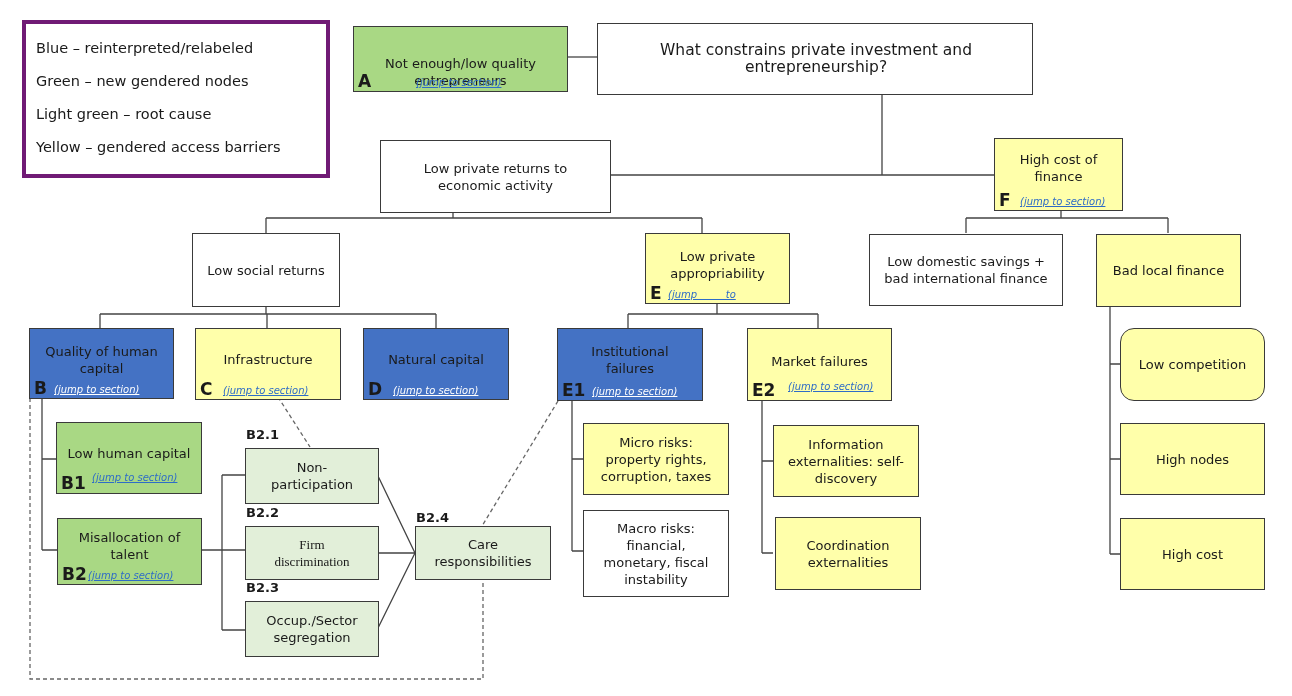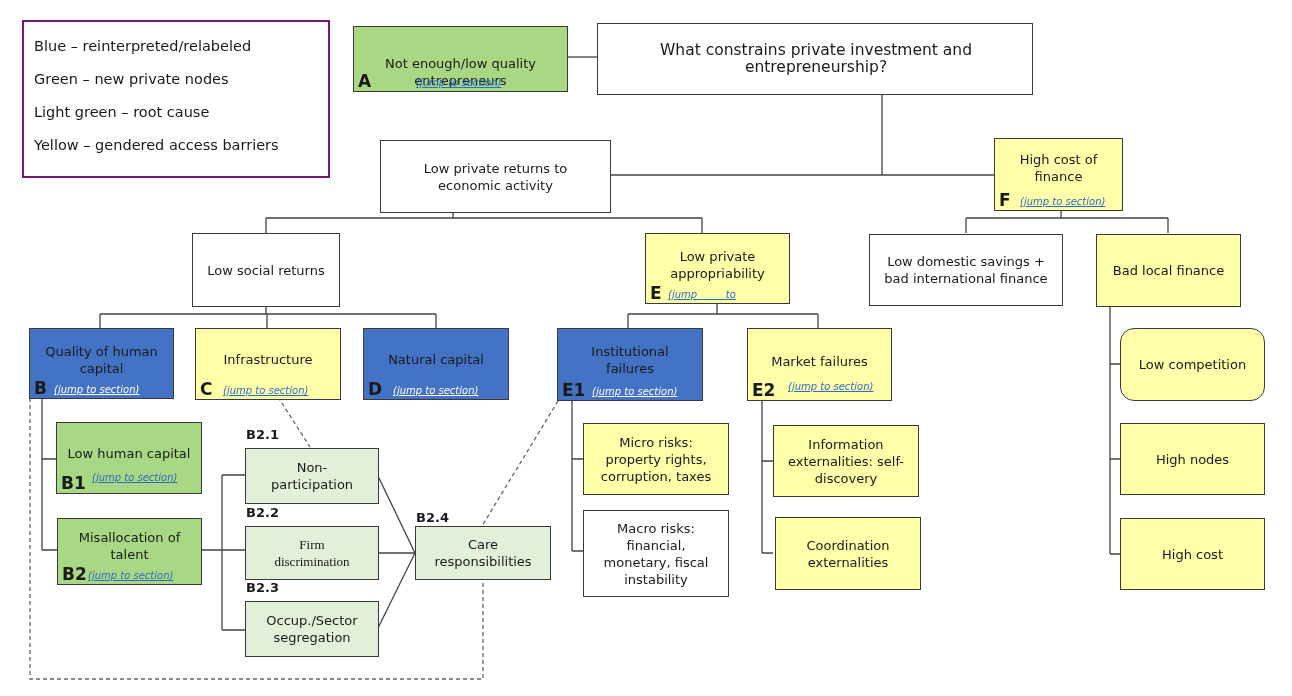--- a/index.html
+++ b/index.html
@@ -14,21 +14,21 @@
   .green { background:#a9d884; }
   .lgreen { background:#e2efd9; }
   .blue { background:#4472c4; }
   .node .txt { display:block; }
   .tag { position:absolute; left:4px; bottom:1px; font-weight:bold; font-size:17px; line-height:18px; }
   .link { position:absolute; bottom:3px; font-size:10px; font-style:italic; text-decoration:underline;
           color:#2e6cc7; line-height:11px; cursor:pointer; }
   .blue .link { color:#ffffff; }
   .blabel { position:absolute; font-weight:bold; font-size:13px; }
   .legend { position:absolute; left:22px; top:20px; width:308px; height:158px; box-sizing:border-box;
-            border:2px solid #701a75; padding:10px 0 0 10px; font-size:14.5px; }
+            border:4px solid #701a75; padding:10px 0 0 10px; font-size:14.5px; }
   .legend div { height:33px; line-height:28px; }
   .big { font-size:15.5px; justify-content:flex-start; padding-left:6px; }
 </style>
 </head>
 <body>
 
 <svg id="lines" xmlns="http://www.w3.org/2000/svg">
   <g stroke="#444" stroke-width="1.3" fill="none">
 
     <path d="M568,57 H598"></path>
@@ -57,21 +57,21 @@
   </g>
   <g stroke="#666" stroke-width="1.3" fill="none" stroke-dasharray="4,3">
     <path d="M30,398 V679 H483 V580"></path>
     <path d="M278,397 L310,447"></path>
     <path d="M558,401 L482,526"></path>
   </g>
 </svg>
 
 <div class="legend">
   <div>Blue – reinterpreted/relabeled</div>
-  <div>Green – new private nodes</div>
+  <div>Green – new gendered nodes</div>
   <div>Light green – root cause</div>
   <div>Yellow – gendered access barriers</div>
 </div>
 
 <div class="node white big" style="left:597px;top:23px;width:436px;height:72px;">
   <span class="txt">What constrains private investment and entrepreneurship?</span>
 </div>
 
 <div class="node green" style="left:353px;top:26px;width:215px;height:66px;align-items:flex-end;padding-top:12px;">
   <span class="txt" style="padding:0 14px;">Not enough/low quality entrepreneurs</span>

